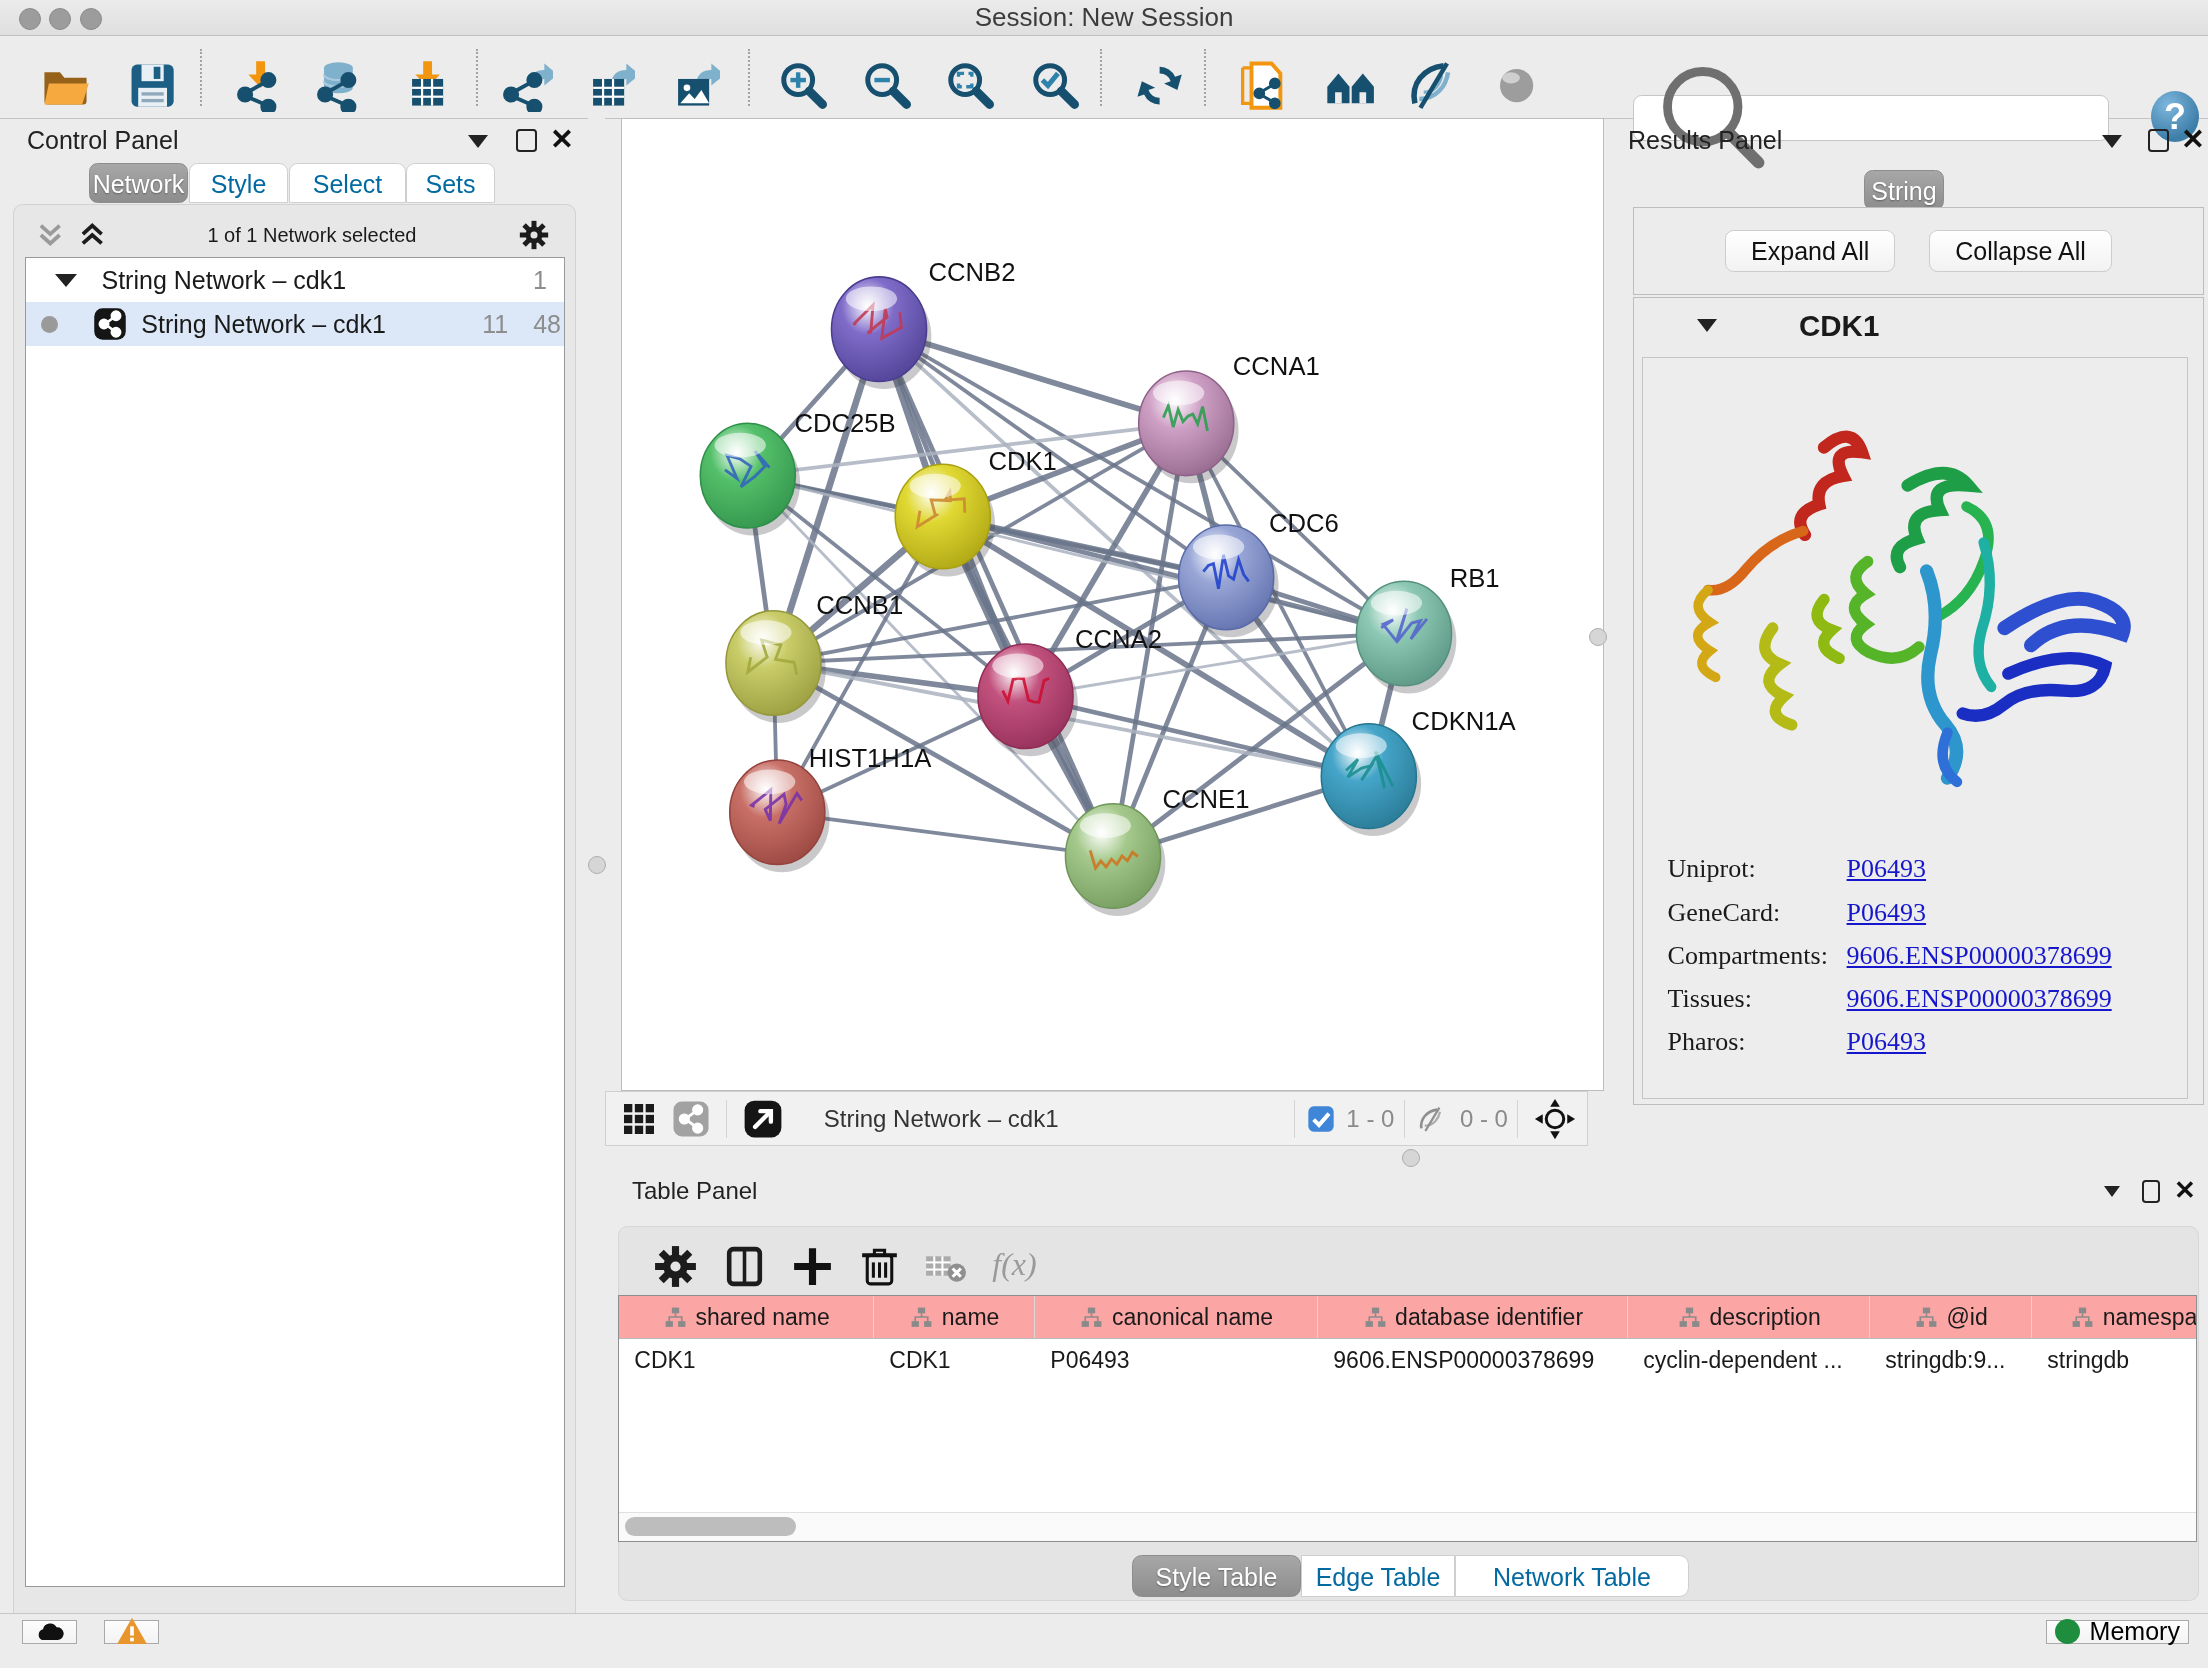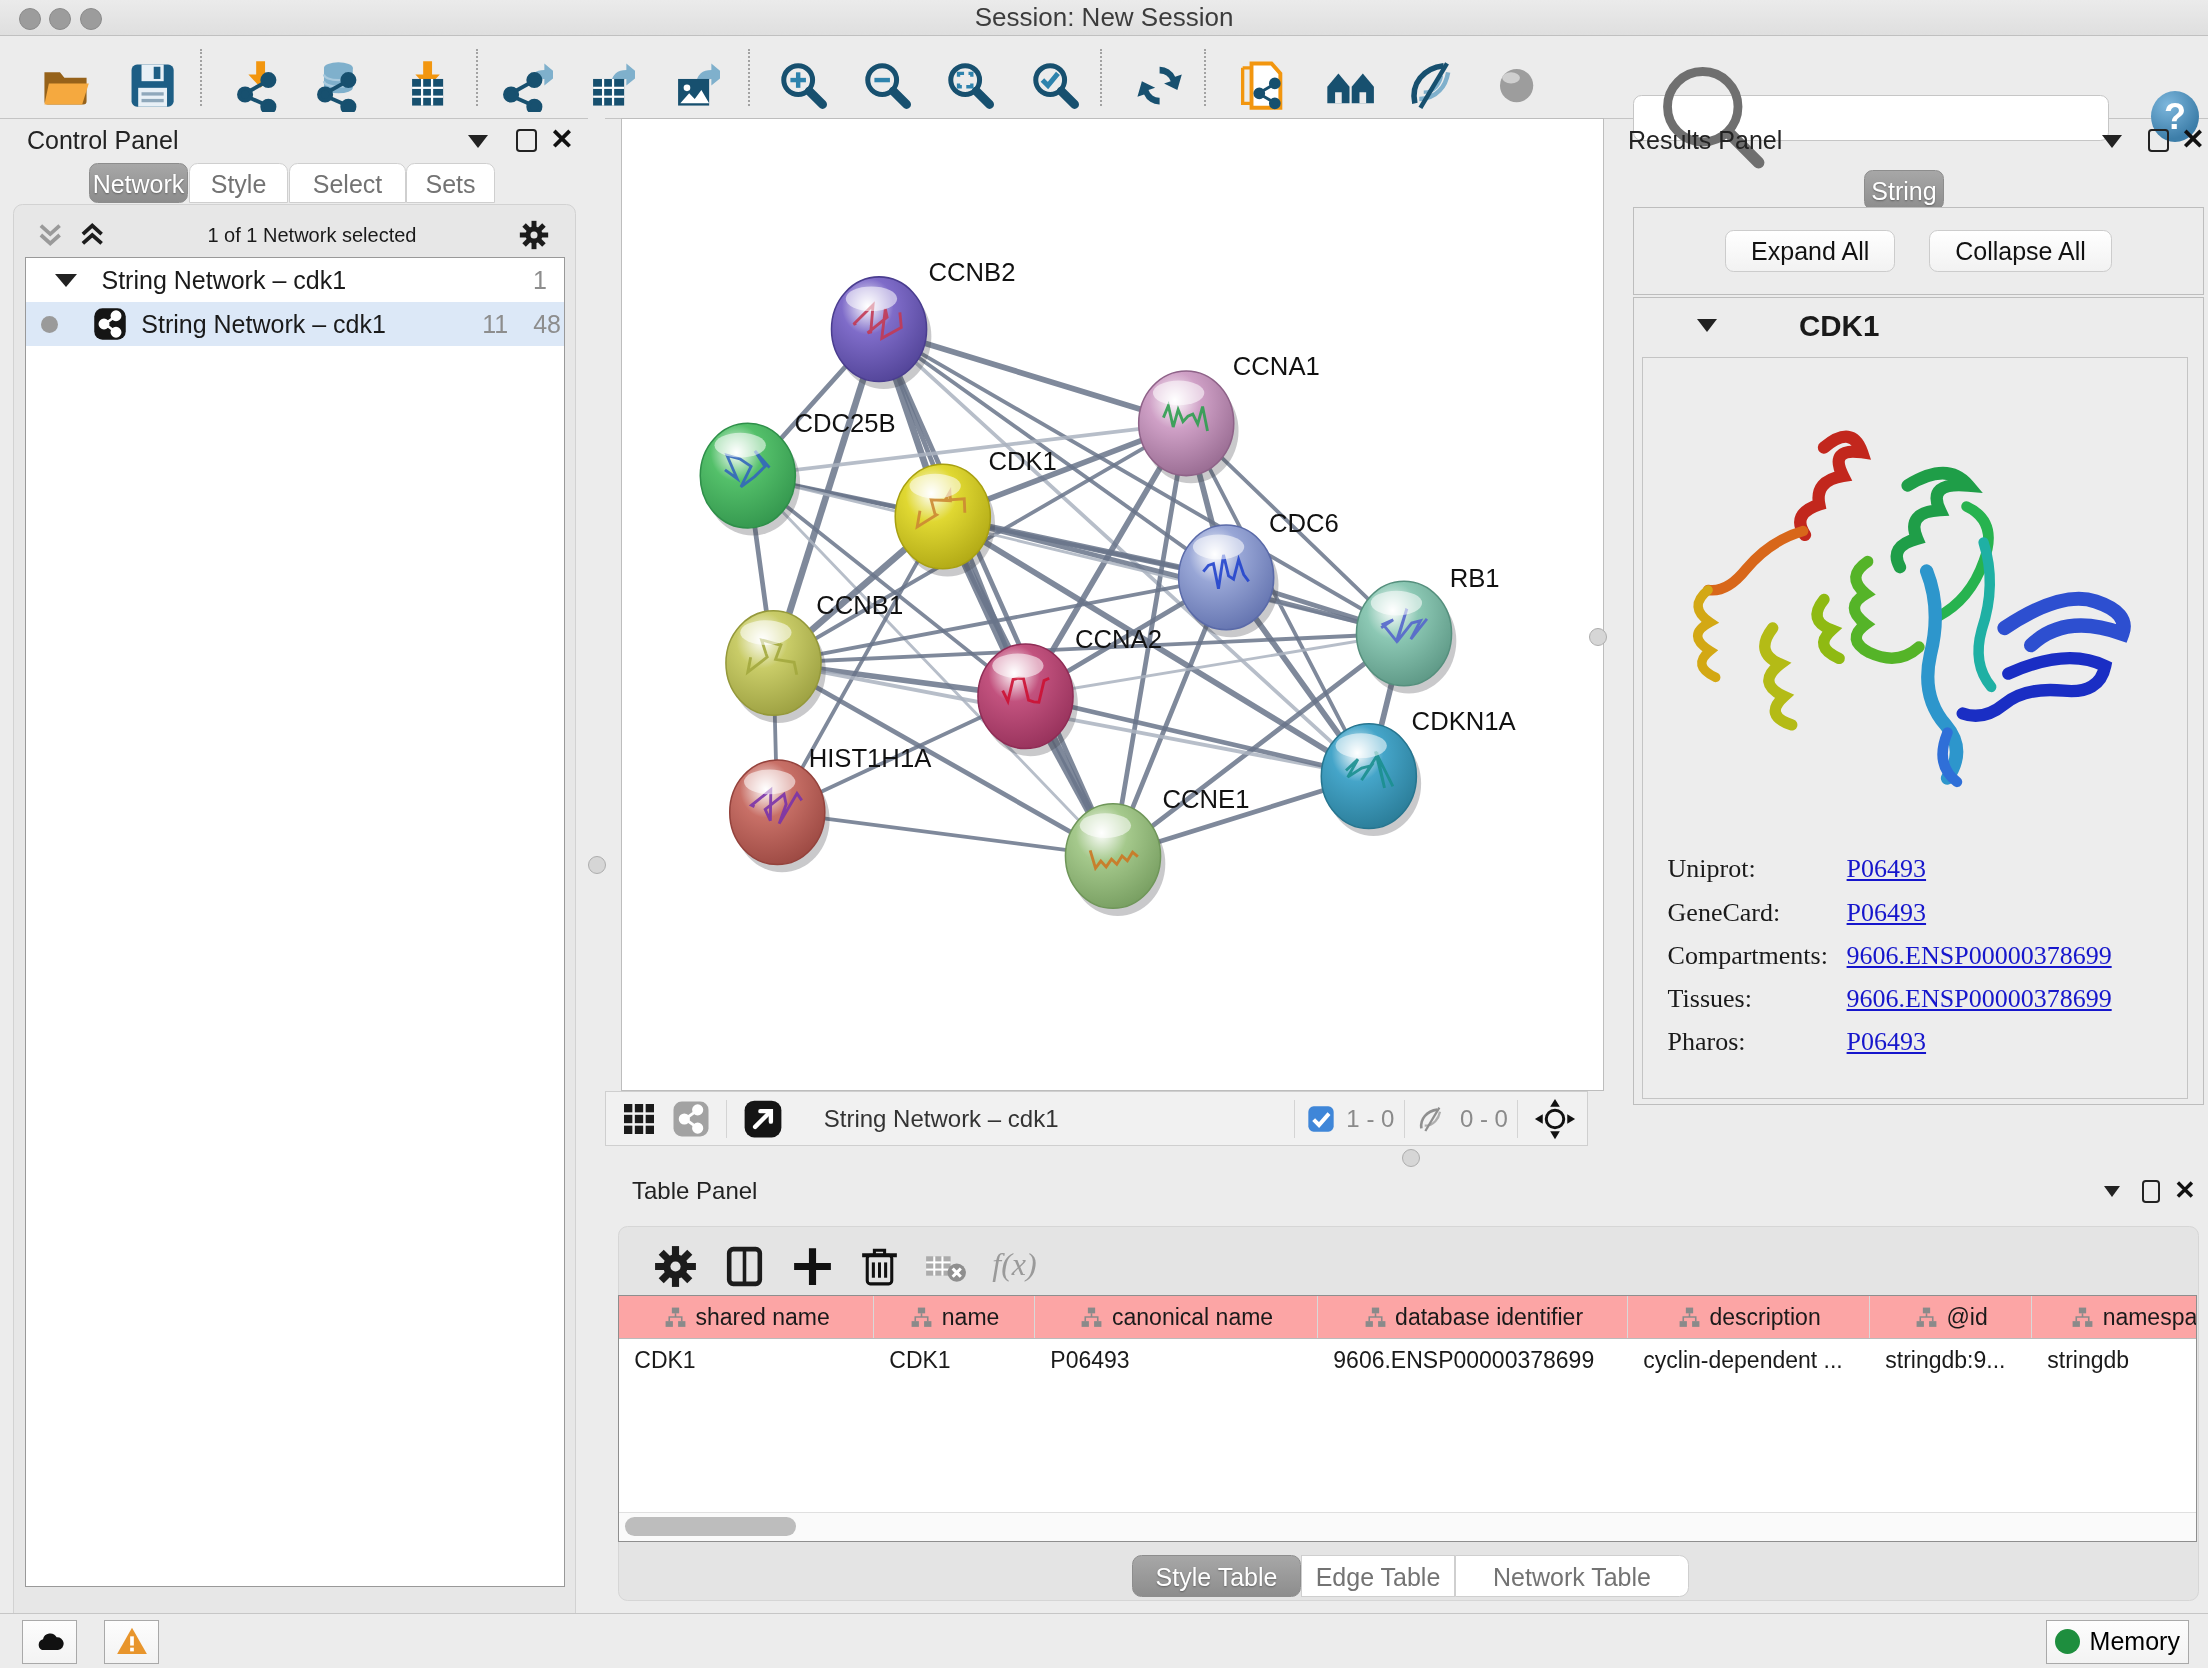--- a/index.html
+++ b/index.html
@@ -24,21 +24,21 @@
   #helpbtn{left:2151px;top:54px;width:49px;height:53px;border:none;background:none;padding:0;cursor:pointer;}
   #helpbtn .hb{width:48px;height:51px;border-radius:50%;background:radial-gradient(circle at 35% 28%,#7db7dd,#3d7ea9 70%);
                color:#fff;font-size:36px;font-weight:bold;text-align:center;line-height:51px;}
   
   .ph-title{font-size:25px;color:#222;}
   .caret{width:0;height:0;border-left:10.5px solid transparent;border-right:10.5px solid transparent;
          border-top:13.3px solid #222;display:inline-block;}
   .sq{width:21px;height:23px;border:2.9px solid #222;border-radius:3.8px;display:inline-block;box-sizing:border-box;}
   .xx{font-size:28.5px;font-weight:bold;color:#111;line-height:23px;}
   .tab{position:absolute;height:40px;box-sizing:border-box;text-align:center;font-size:25px;line-height:40px;
-       background:#fff;border:1px solid #cfcfcf;border-radius:8.6px 8.6px 0 0;color:#737373;cursor:pointer;}
+       background:#fff;border:1px solid #cfcfcf;border-radius:8.6px 8.6px 0 0;color:#0369a1;cursor:pointer;}
   .tab.active{background:linear-gradient(#a7a7a7,#8d8d8d);color:#fff;border-color:#8d8d8d;
               text-shadow:0 1px 1.9px rgba(0,0,0,.35);border-radius:8.6px;}
   
   #controlpanel{left:0;top:118px;width:588px;height:1495px;}
   #cp-box{position:absolute;left:13.3px;top:86px;width:561px;height:1508px;background:#e7e7e7;
           border:1px solid #d2d2d2;border-radius:9.5px;}
   #cp-selector{position:absolute;left:13.3px;top:95px;width:561px;height:44px;display:flex;align-items:center;}
   #cp-list{position:absolute;left:25px;top:139px;width:538px;height:1328px;background:#fff;border:1.9px solid #999;}
   .treerow{position:relative;height:44px;display:flex;align-items:center;font-size:25px;}
   .treerow.sel{background:#dce8f7;}
@@ -75,21 +75,21 @@
          background:#fca5a5;border-bottom:1.9px solid #bbb;}
   .hcell{display:flex;align-items:center;justify-content:center;font-size:23px;border-right:1px solid #d9d9d9;
          gap:7.6px;white-space:nowrap;overflow:hidden;cursor:pointer;}
   .hcell svg{width:25px;height:25px;flex:none;}
   #trow{display:grid;grid-template-columns:255px 161px 283px 310px 242px 162px 228px;height:42px;}
   .tcell{font-size:23px;line-height:42px;padding-left:15px;white-space:nowrap;overflow:hidden;}
   #hscroll{position:absolute;left:0;right:0;bottom:0;height:28.5px;background:#fafafa;border-top:1px solid #e0e0e0;}
   #hthumb{position:absolute;left:5.7px;top:4.8px;width:171px;height:19px;border-radius:9.5px;background:#bdbdbd;cursor:pointer;}
   
   #statusbar{left:0;top:1613px;width:2208px;height:55px;background:#ececec;border-top:1.9px solid #c6c6c6;}
-  .sbtn{position:absolute;top:5.7px;height:44px;background:linear-gradient(#fdfdfd,#f3f3f3);
+  .sbtn{position:absolute;top:5.7px;height:24px;background:linear-gradient(#fdfdfd,#f3f3f3);
         border:1.9px solid #a9a9a9;display:flex;align-items:center;justify-content:center;cursor:pointer;box-sizing:border-box;}
   #memorybtn{right:19px;width:143px;font-size:25px;gap:9.5px;}
   #memdot{width:25px;height:25px;border-radius:50%;background:#1e8e3e;}
   a{cursor:pointer;}
 </style>
 </head>
 <body>
 
 <div id="titlebar" class="abs">
   <span class="traffic" style="left:19px"></span>

